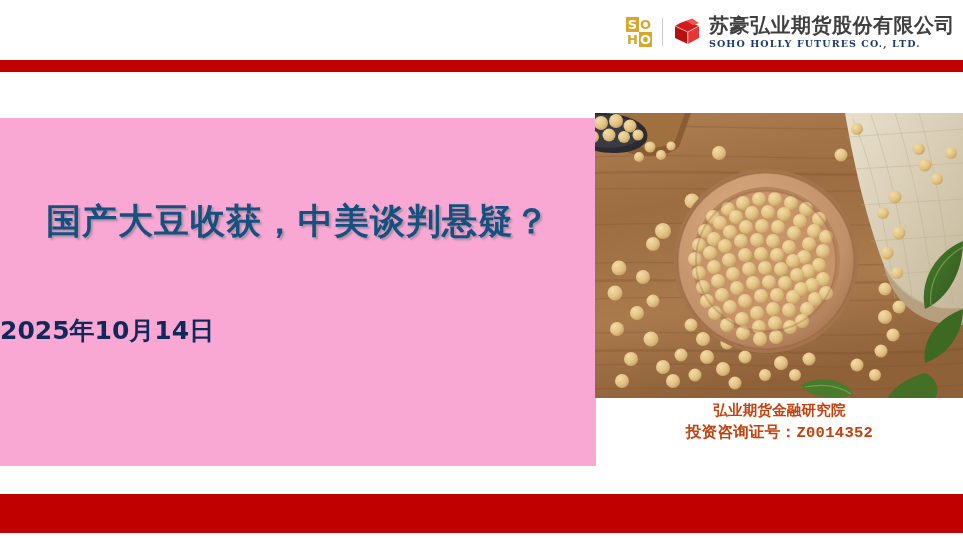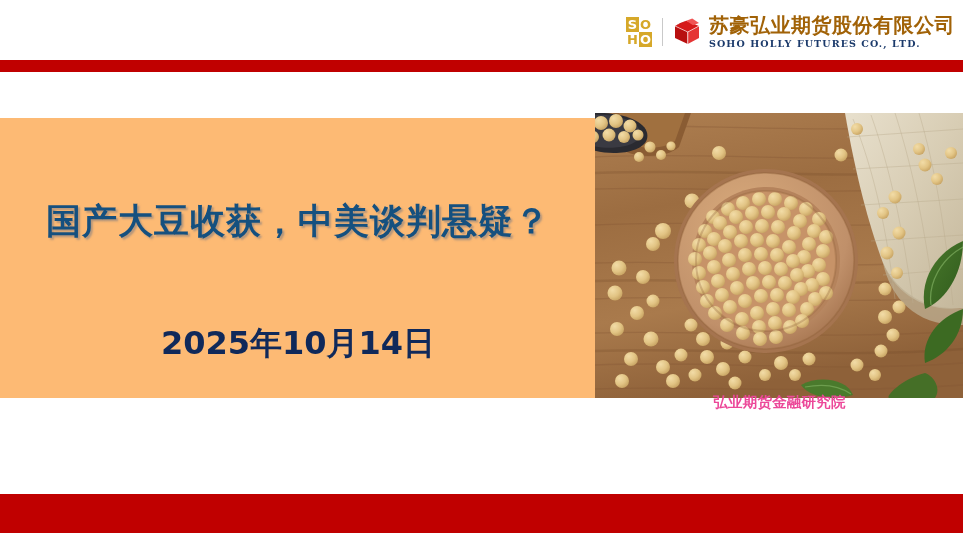--- a/index.html
+++ b/index.html
@@ -67,21 +67,21 @@
   .logo-text {
     display: flex;
     flex-direction: column;
     align-items: flex-start;
     justify-content: center;
   }
   .logo-cn {
     font-family: "DejaVu Sans", "Liberation Sans", sans-serif;
     font-size: 20px;
     font-weight: bold;
-    color: #a16207;
+    color: #404040;
     letter-spacing: 0.5px;
     line-height: 1.05;
     white-space: nowrap;
   }
   .logo-en {
     font-family: "DejaVu Serif", "Liberation Serif", serif;
     font-size: 9.5px;
     font-weight: bold;
     color: #1b3a6b;
     letter-spacing: 1.1px;
@@ -107,68 +107,67 @@
     position: absolute;
     left: 0; top: 533px;
     width: 963px; height: 5px;
     background: #ffffff;
   }
 
   
   .title-panel {
     position: absolute;
     left: 0; top: 118px;
-    width: 596px; height: 280px;
-    background: #fdba74;
+    width: 596px; height: 348px;
+    background: #f9a8d4;
   }
   .slide-title {
     position: absolute;
     left: 0; top: 80px;
     width: 596px;
     text-align: center;
     font-family: "DejaVu Sans", "Liberation Sans", sans-serif;
     font-size: 35px;
     font-weight: bold;
     color: #15507f;
     letter-spacing: 1px;
     text-shadow: 2px 2px 2px rgba(120,120,130,0.55);
     white-space: nowrap;
   }
   .slide-date {
     position: absolute;
-    left: 0; top: 204px;
+    left: 0; top: 196px;
     width: 596px;
-    text-align: center;
     font-family: "DejaVu Sans", "Liberation Sans", sans-serif;
-    font-size: 32px;
+    font-size: 25px;
     font-weight: bold;
     color: #10295a;
     letter-spacing: 0px;
     white-space: nowrap;
   }
 
   
   .photo {
     position: absolute;
     left: 595px; top: 113px;
     width: 368px; height: 285px;
     overflow: hidden;
     background: #9a6b3f;
   }
   .photo svg { display: block; }
 
   
   .presenter {
     position: absolute;
-    left: 596px; top: 392px;
+    left: 596px; top: 401px;
     width: 367px;
     text-align: center;
-    font-family: Liberation Serif, serif;
-    font-weight: bold;
-    color: #ec4899;
+    font-family: Liberation Mono, monospace;
+    font-weight: bold;
+    color: #c2410c;
   }
   .presenter-line {
     font-size: 14.5px;
     line-height: 1.42;
     white-space: nowrap;
     letter-spacing: 0.2px;
   }
   .presenter-line.cert {
     font-size: 15.5px;
     letter-spacing: 0.3px;
@@ -453,18 +452,19 @@
         <circle cx="165" cy="226" r="7"></circle>
           <circle cx="181" cy="224" r="7"></circle>
       </g>
       <circle cx="171" cy="148" r="70" fill="none" stroke="#8e6139" stroke-opacity="0.3" stroke-width="2"></circle>
       <circle cx="171" cy="148" r="88" fill="none" stroke="#8a5c33" stroke-opacity="0.35" stroke-width="1.5"></circle>
     </svg>
   </div>
 
   <div class="presenter">
     <div class="presenter-line">弘业期货金融研究院</div>
+    <div class="presenter-line cert">投资咨询证号：Z0014352</div>
   </div>
 
   <div class="rule-bottom"></div>
   <div class="footer-white"></div>
 
 </div>
 
 </body></html>

